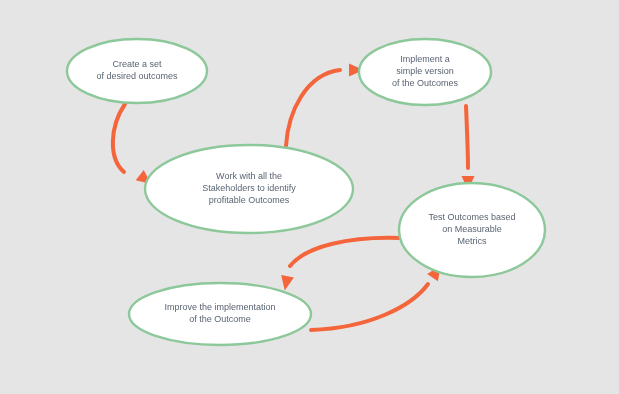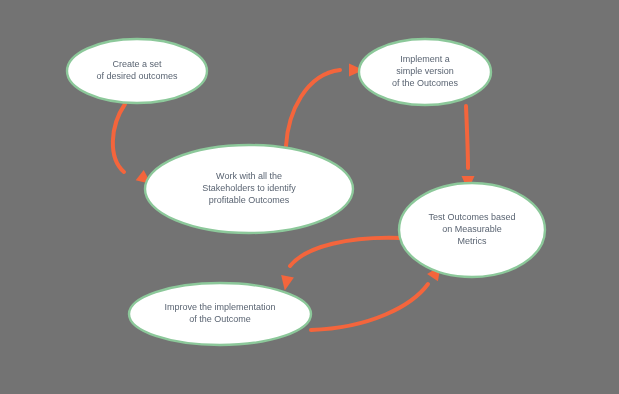--- a/index.html
+++ b/index.html
@@ -7,21 +7,21 @@
     padding: 0;
     background: #ffffff;
   }
   body {
     font-family: "Liberation Sans", sans-serif;
   }
   #canvas {
     position: relative;
     width: 619px;
     height: 394px;
-    background: #737373;
+    background: #e5e5e5;
     overflow: hidden;
   }
   #diagram-svg {
     position: absolute;
     left: 0;
     top: 0;
     width: 619px;
     height: 394px;
     display: block;
   }

